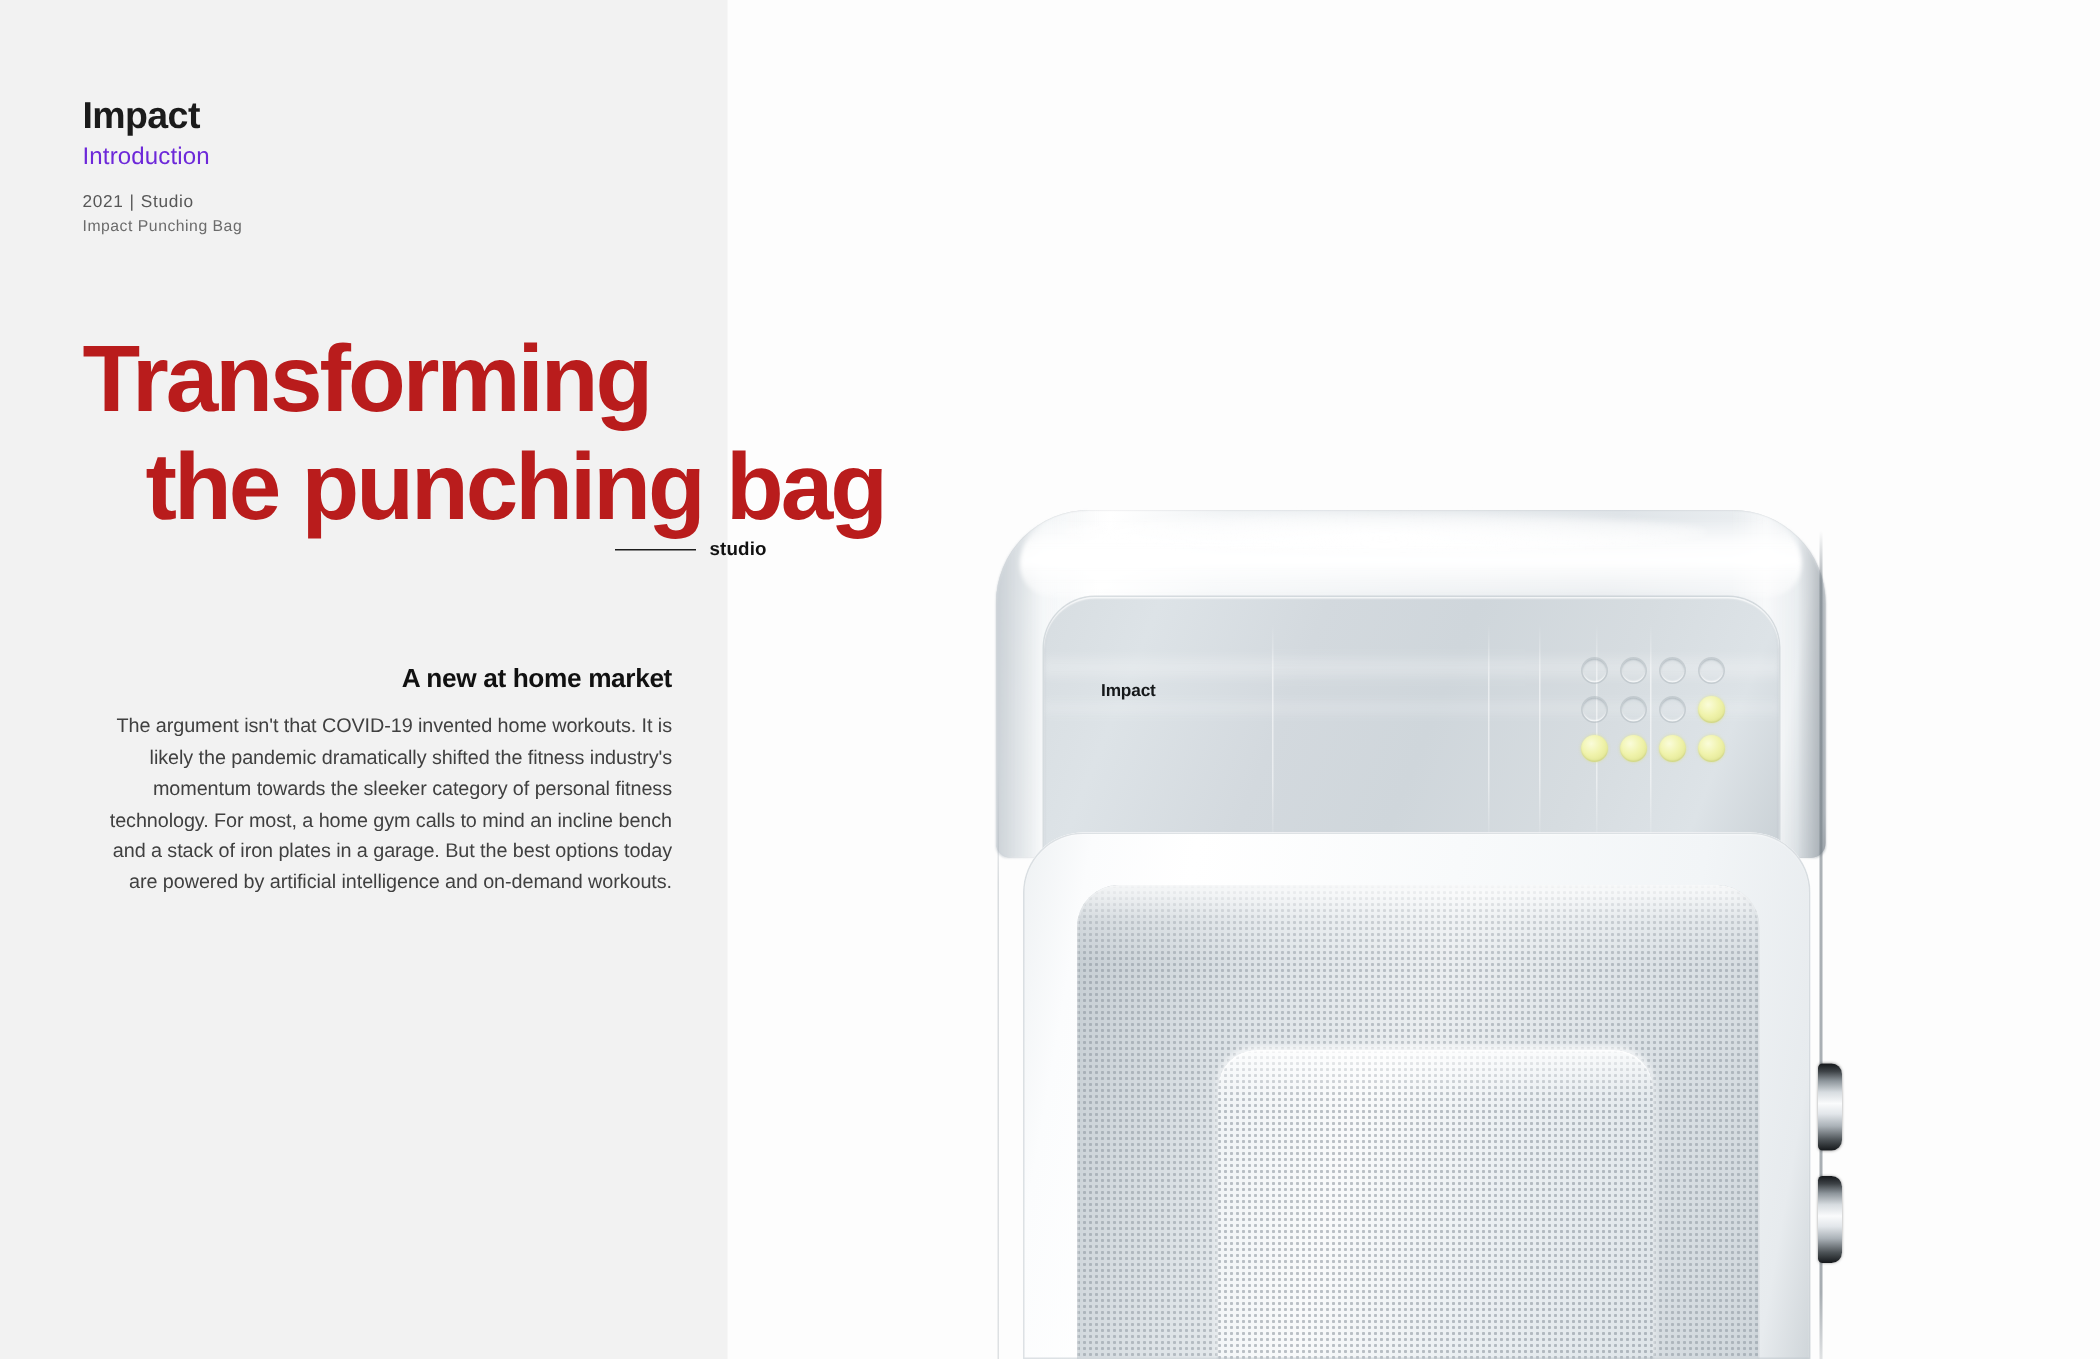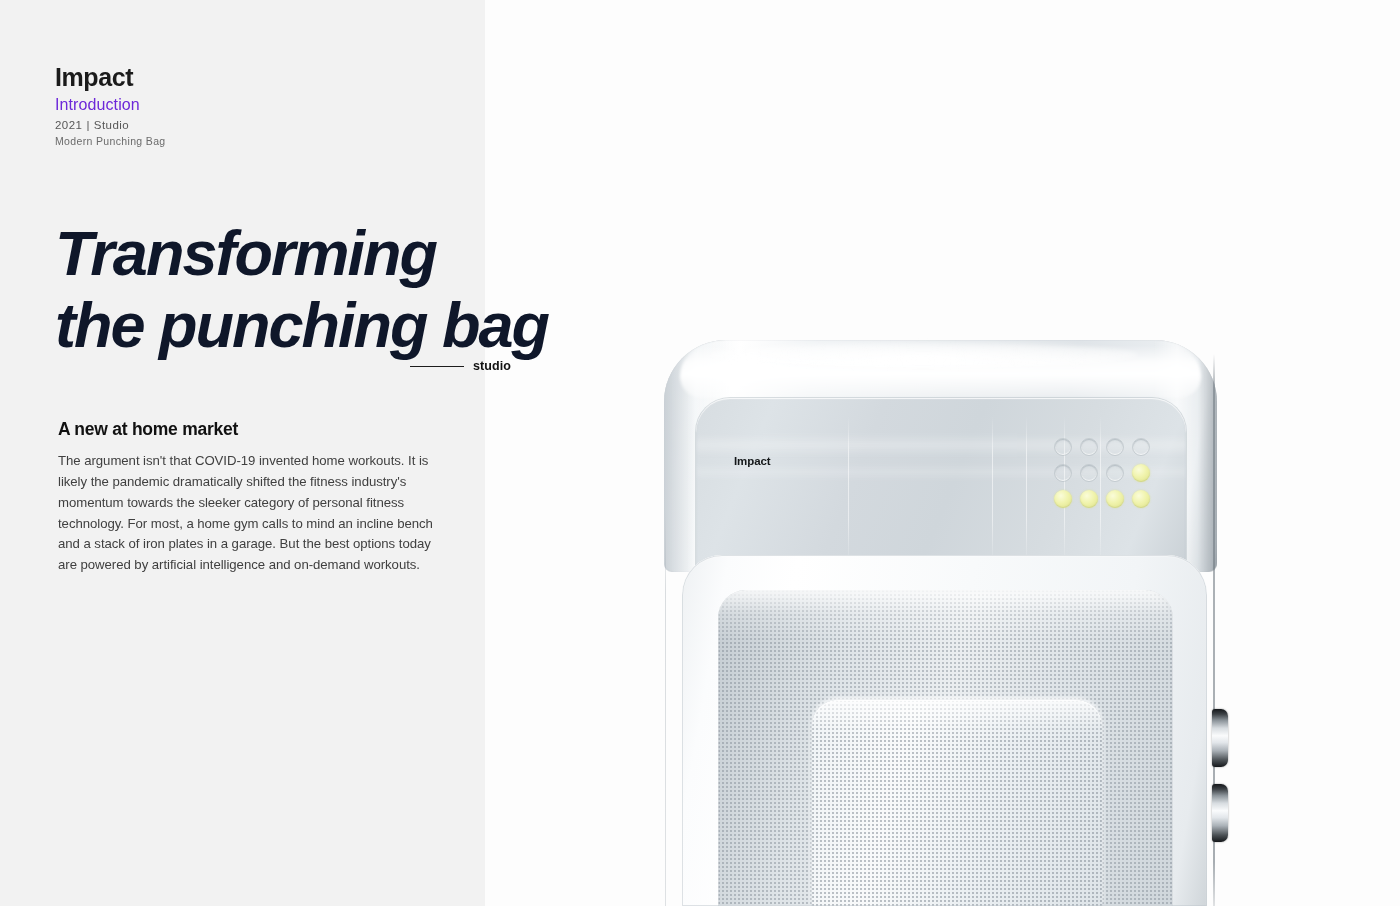--- a/index.html
+++ b/index.html
@@ -51,46 +51,45 @@
     letter-spacing: 0.1px;
     line-height: 1.35;
     margin-top: 2px;
   }
   .meta {
     font-size: 11.5px;
     font-weight: 400;
     color: #575757;
     letter-spacing: 0.45px;
     line-height: 1.45;
-    margin-top: 2px;
+    margin-top: 12px;
   }
   .meta .sep { padding: 0 4px; }
   .meta-sub {
     font-size: 10.5px;
     font-weight: 400;
     color: #6b6b6b;
     letter-spacing: 0.35px;
     line-height: 1.5;
   }
 
   
   .headline {
     position: absolute;
     left: 55px;
     top: 218px;
     z-index: 6;
     font-size: 63px;
     font-weight: 700;
     letter-spacing: -2.0px;
     line-height: 1.14;
-    color: #0f172a;
+    color: #b91c1c;
     white-space: nowrap;
-    font-style: italic;
-  }
-  .headline .l2 { display: block; }
+  }
+  .headline .l2 { display: block; margin-left: 42px; }
 
   
   .studio-row {
     position: absolute;
     left: 410px;
     top: 359px;
     z-index: 7;
     display: flex;
     align-items: center;
     gap: 9px;
@@ -104,23 +103,24 @@
     font-size: 12.5px;
     font-weight: 700;
     color: #111;
     letter-spacing: 0.1px;
   }
 
   
   .copy {
     position: absolute;
     left: 58px;
-    top: 419px;
+    top: 442px;
     width: 390px;
     z-index: 5;
+    text-align: right;
   }
   .copy-title {
     font-size: 17.5px;
     font-weight: 700;
     color: #111;
     letter-spacing: -0.25px;
     margin-bottom: 11px;
   }
   .copy-body {
     font-size: 13.2px;
@@ -443,21 +443,21 @@
 <div class="page">
 
   <div class="left-panel"></div>
 
   <div class="header">
     <div class="brand">Impact</div>
     <div class="subtitle">Introduction</div>
     <div class="meta">
       <span>2021</span><span class="sep">|</span><span>Studio</span>
     </div>
-    <div class="meta-sub">Modern Punching Bag</div>
+    <div class="meta-sub">Impact Punching Bag</div>
   </div>
 
   <div class="headline">
     <span>Transforming</span>
     <span class="l2">the punching bag</span>
   </div>
 
   <div class="studio-row">
     <span class="studio-rule"></span>
     <span class="studio-label">studio</span>

